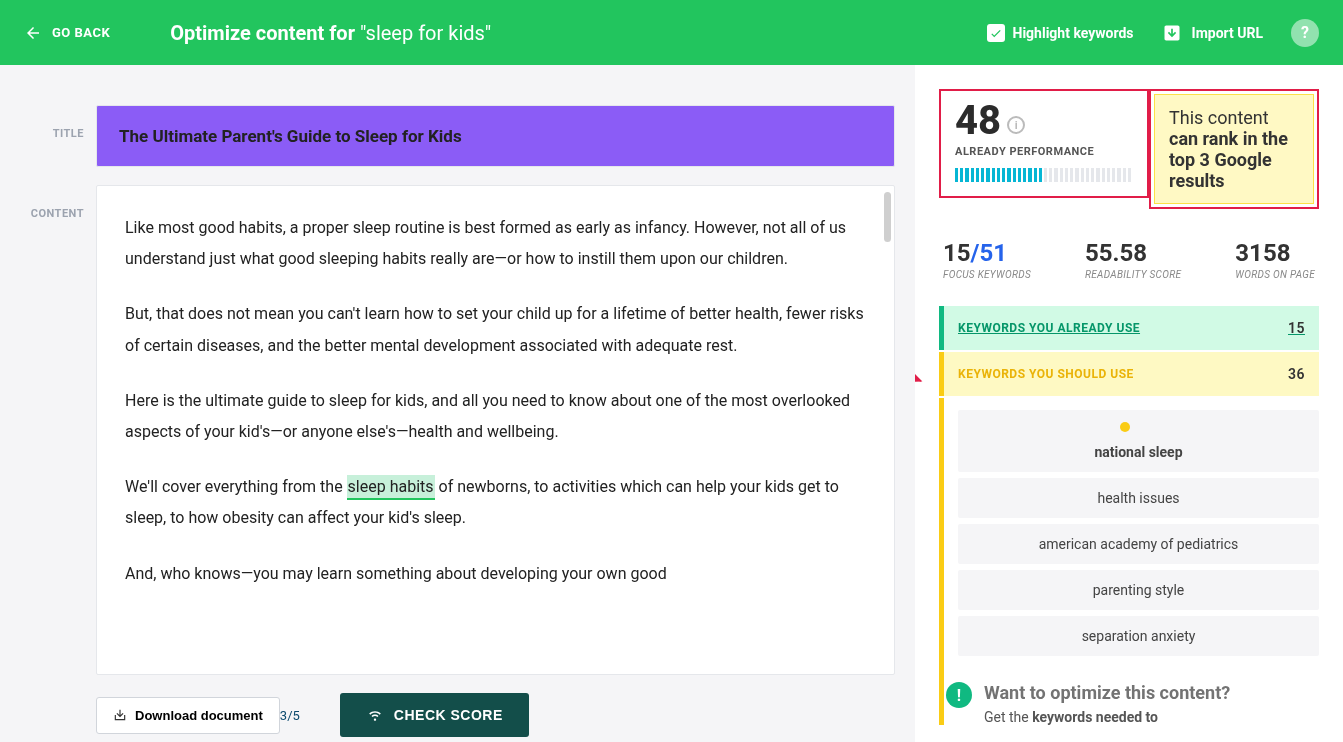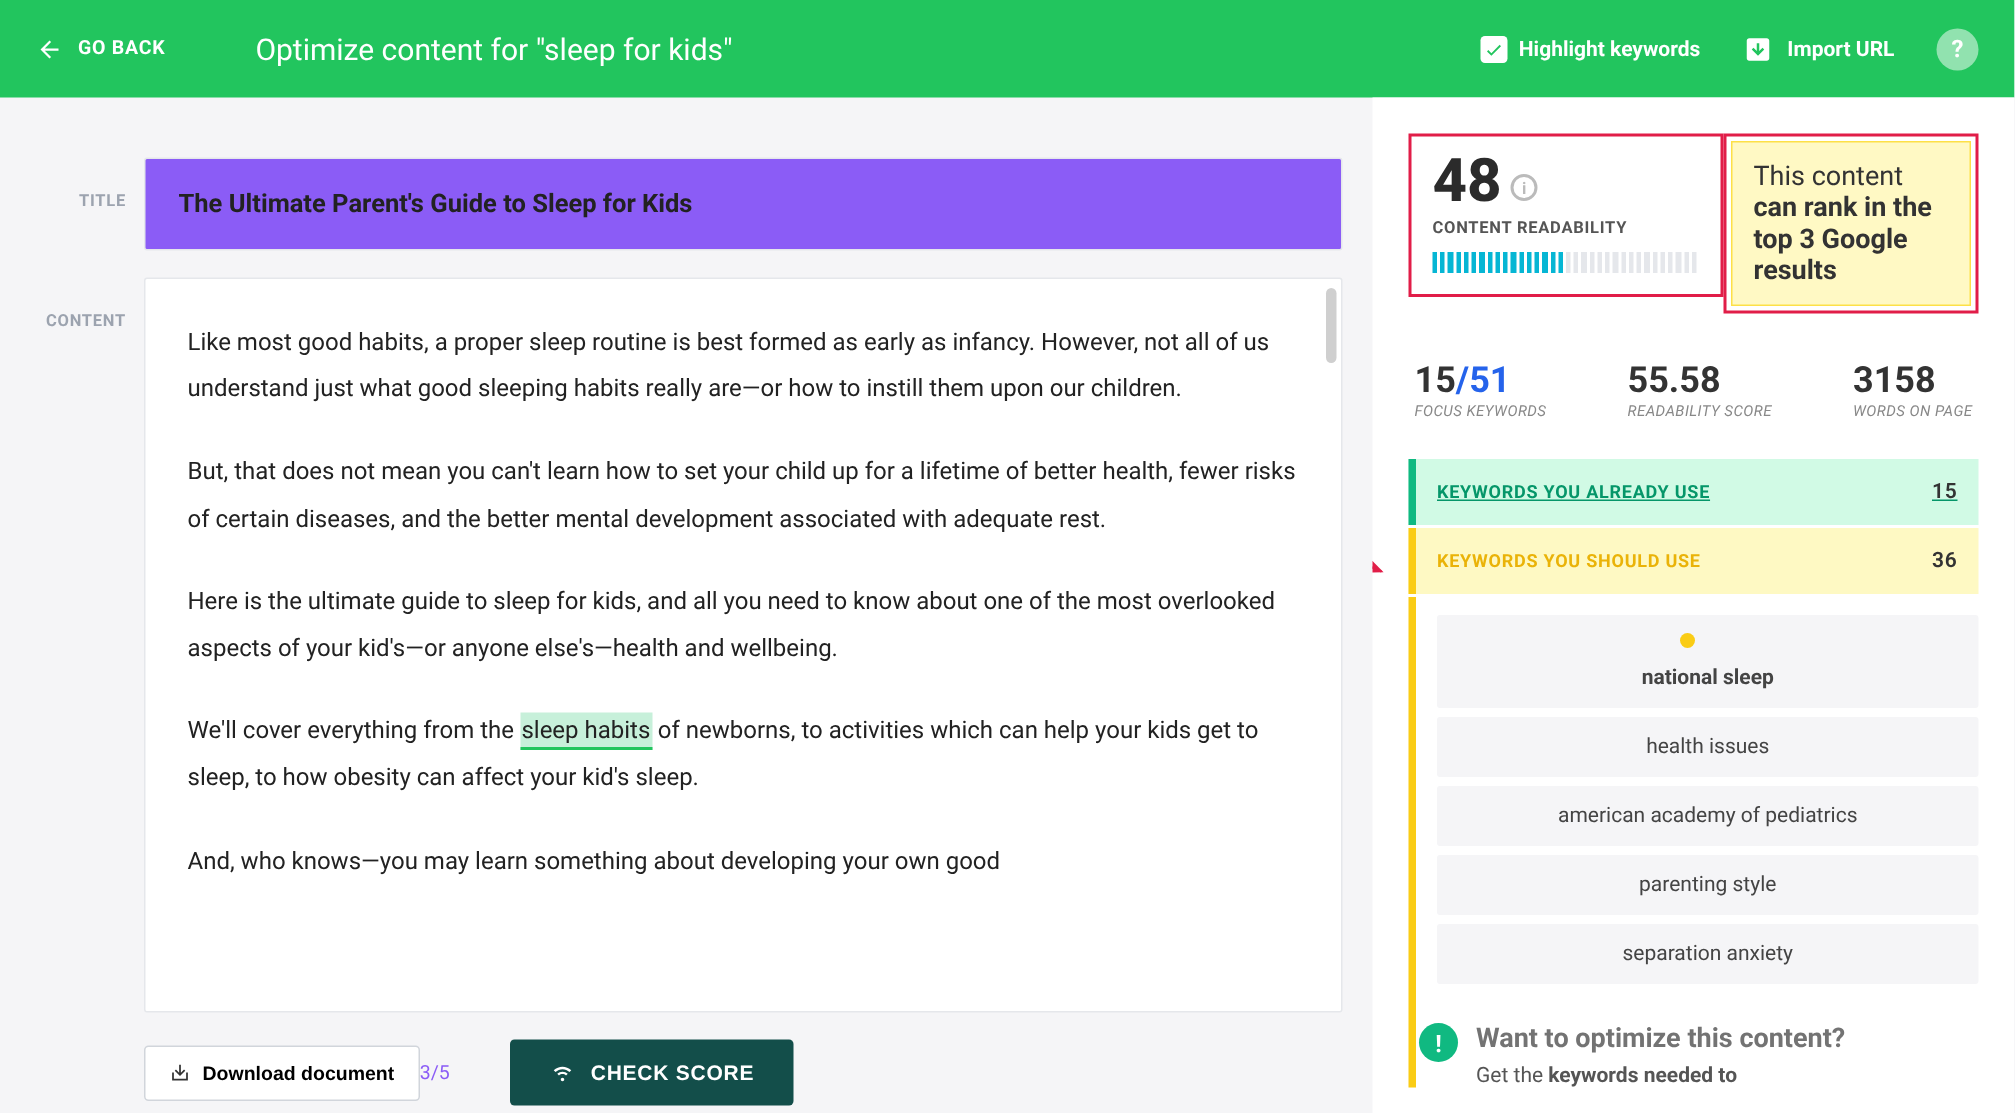--- a/index.html
+++ b/index.html
@@ -3,21 +3,21 @@
 <meta charset="utf-8">
 <style>
 * { box-sizing: border-box; margin: 0; padding: 0; }
 body { font-family: -apple-system, BlinkMacSystemFont, "Segoe UI", Roboto, Arial, sans-serif; background: #f5f5f7; width: 1343px; height: 742px; overflow: hidden; }
 
 .topbar { background: #22c55e; height: 65px; display: flex; align-items: center; padding: 12px 24px; color: #fff; justify-content: space-between; gap: 16px; }
 .topbar-left { display: flex; align-items: center; gap: 60px; }
 .go-back { display: flex; align-items: center; gap: 10px; cursor: pointer; font-weight: 700; font-size: 13px; letter-spacing: 0.5px; }
 .go-back svg { width: 18px; height: 18px; fill: #fff; }
 .title-bar { font-size: 20px; font-weight: 400; }
-.title-bar strong { font-weight: 400; }
+.title-bar strong { font-weight: 700; }
 .topbar-right { display: flex; align-items: center; gap: 28px; }
 .hl-keywords { display: flex; align-items: center; gap: 8px; font-weight: 700; font-size: 14px; cursor: pointer; }
 .hl-check { width: 18px; height: 18px; background: #fff; border-radius: 3px; display: flex; align-items: center; justify-content: center; }
 .hl-check svg { width: 14px; height: 14px; fill: #22c55e; }
 .import-url { display: flex; align-items: center; gap: 10px; font-weight: 700; font-size: 14px; cursor: pointer; }
 .import-url svg { width: 20px; height: 20px; fill: #fff; }
 .help-btn { width: 28px; height: 28px; border-radius: 50%; background: rgba(255,255,255,0.5); color: #fff; display: flex; align-items: center; justify-content: center; font-weight: 700; cursor: pointer; }
 
 .main { display: flex; height: calc(742px - 65px); }
 .left-pane { flex: 1; padding: 40px 20px 0 24px; position: relative; }
@@ -27,21 +27,21 @@
 .field-label { width: 72px; text-align: right; font-size: 11px; font-weight: 700; color: #9ca3af; letter-spacing: 0.5px; padding-top: 22px; padding-right: 12px; }
 .title-input { flex: 1; background: #8b5cf6; border: 1px solid #e5e7eb; padding: 20px 22px; font-size: 17px; font-weight: 700; color: #222; border-radius: 2px; }
 .content-box { flex: 1; background: #fff; border: 1px solid #e5e7eb; padding: 26px 28px; font-size: 16px; color: #222; line-height: 1.95; border-radius: 2px; height: 490px; overflow-y: auto; position: relative; }
 .content-box p { margin-bottom: 24px; }
 .kw-hl { background: #c7f0da; border-bottom: 2px solid #22c55e; padding: 2px 1px; }
 .scrollbar-fake { position: absolute; right: 3px; top: 6px; width: 7px; height: 50px; background: #cfcfcf; border-radius: 4px; }
 
 .bottom-actions { margin-left: 72px; margin-top: 10px; display: flex; align-items: center; }
 .dl-doc { border: 1px solid #d1d5db; background: #fff; padding: 10px 16px; font-weight: 700; font-size: 13px; border-radius: 3px; cursor: pointer; display: flex; align-items: center; gap: 8px; }
 .dl-doc svg { width: 14px; height: 14px; fill: #333; }
-.page-ind { font-size: 13px; color: #8b5cf6; margin-right: 40px; }
+.page-ind { font-size: 13px; color: #0c4a6e; margin-right: 40px; }
 .check-score { background: #134e4a; color: #fff; padding: 14px 26px; font-weight: 700; font-size: 14px; letter-spacing: 0.5px; border: none; border-radius: 3px; cursor: pointer; display: flex; align-items: center; gap: 10px; }
 .check-score svg { width: 18px; height: 14px; fill: #fff; }
 
 .score-row { display: flex; justify-content: space-between; align-items: flex-start; margin-bottom: 30px; }
 .score-box { border: 2px solid #e11d48; padding: 10px 14px 14px 14px; min-width: 168px; }
 .score-num { font-size: 40px; font-weight: 800; color: #2b2b2b; display: flex; align-items: center; gap: 6px; line-height: 1; }
 .info-circle { width: 18px; height: 18px; border: 2px solid #bbb; border-radius: 50%; display: inline-flex; align-items: center; justify-content: center; font-size: 11px; color: #bbb; font-weight: 700; margin-top: 8px; }
 .score-label { font-size: 11px; font-weight: 700; color: #555; letter-spacing: 0.5px; margin-top: 4px; }
 .progress-bar { margin-top: 10px; height: 14px; display: flex; gap: 0; }
 .pb-tick { width: 4px; height: 14px; margin-right: 2px; }
@@ -152,21 +152,21 @@
         </defs>
       <line x1="4" y1="6" x2="62" y2="30" stroke="#e11d48" stroke-width="1.5" marker-end="url(#ah)"></line>
     </svg>
 
     <div class="score-row">
       <div class="score-box">
         <div class="score-num">
           <span>48</span>
           <span class="info-circle">i</span>
         </div>
-        <div class="score-label">CONTENT READABILITY</div>
+        <div class="score-label">ALREADY PERFORMANCE</div>
         <div class="progress-bar">
           <div class="pb-tick pb-green"></div>
             <div class="pb-tick pb-green"></div>
             <div class="pb-tick pb-green"></div>
             <div class="pb-tick pb-green"></div>
             <div class="pb-tick pb-green"></div>
             <div class="pb-tick pb-green"></div>
             <div class="pb-tick pb-green"></div>
             <div class="pb-tick pb-green"></div>
             <div class="pb-tick pb-green"></div>

